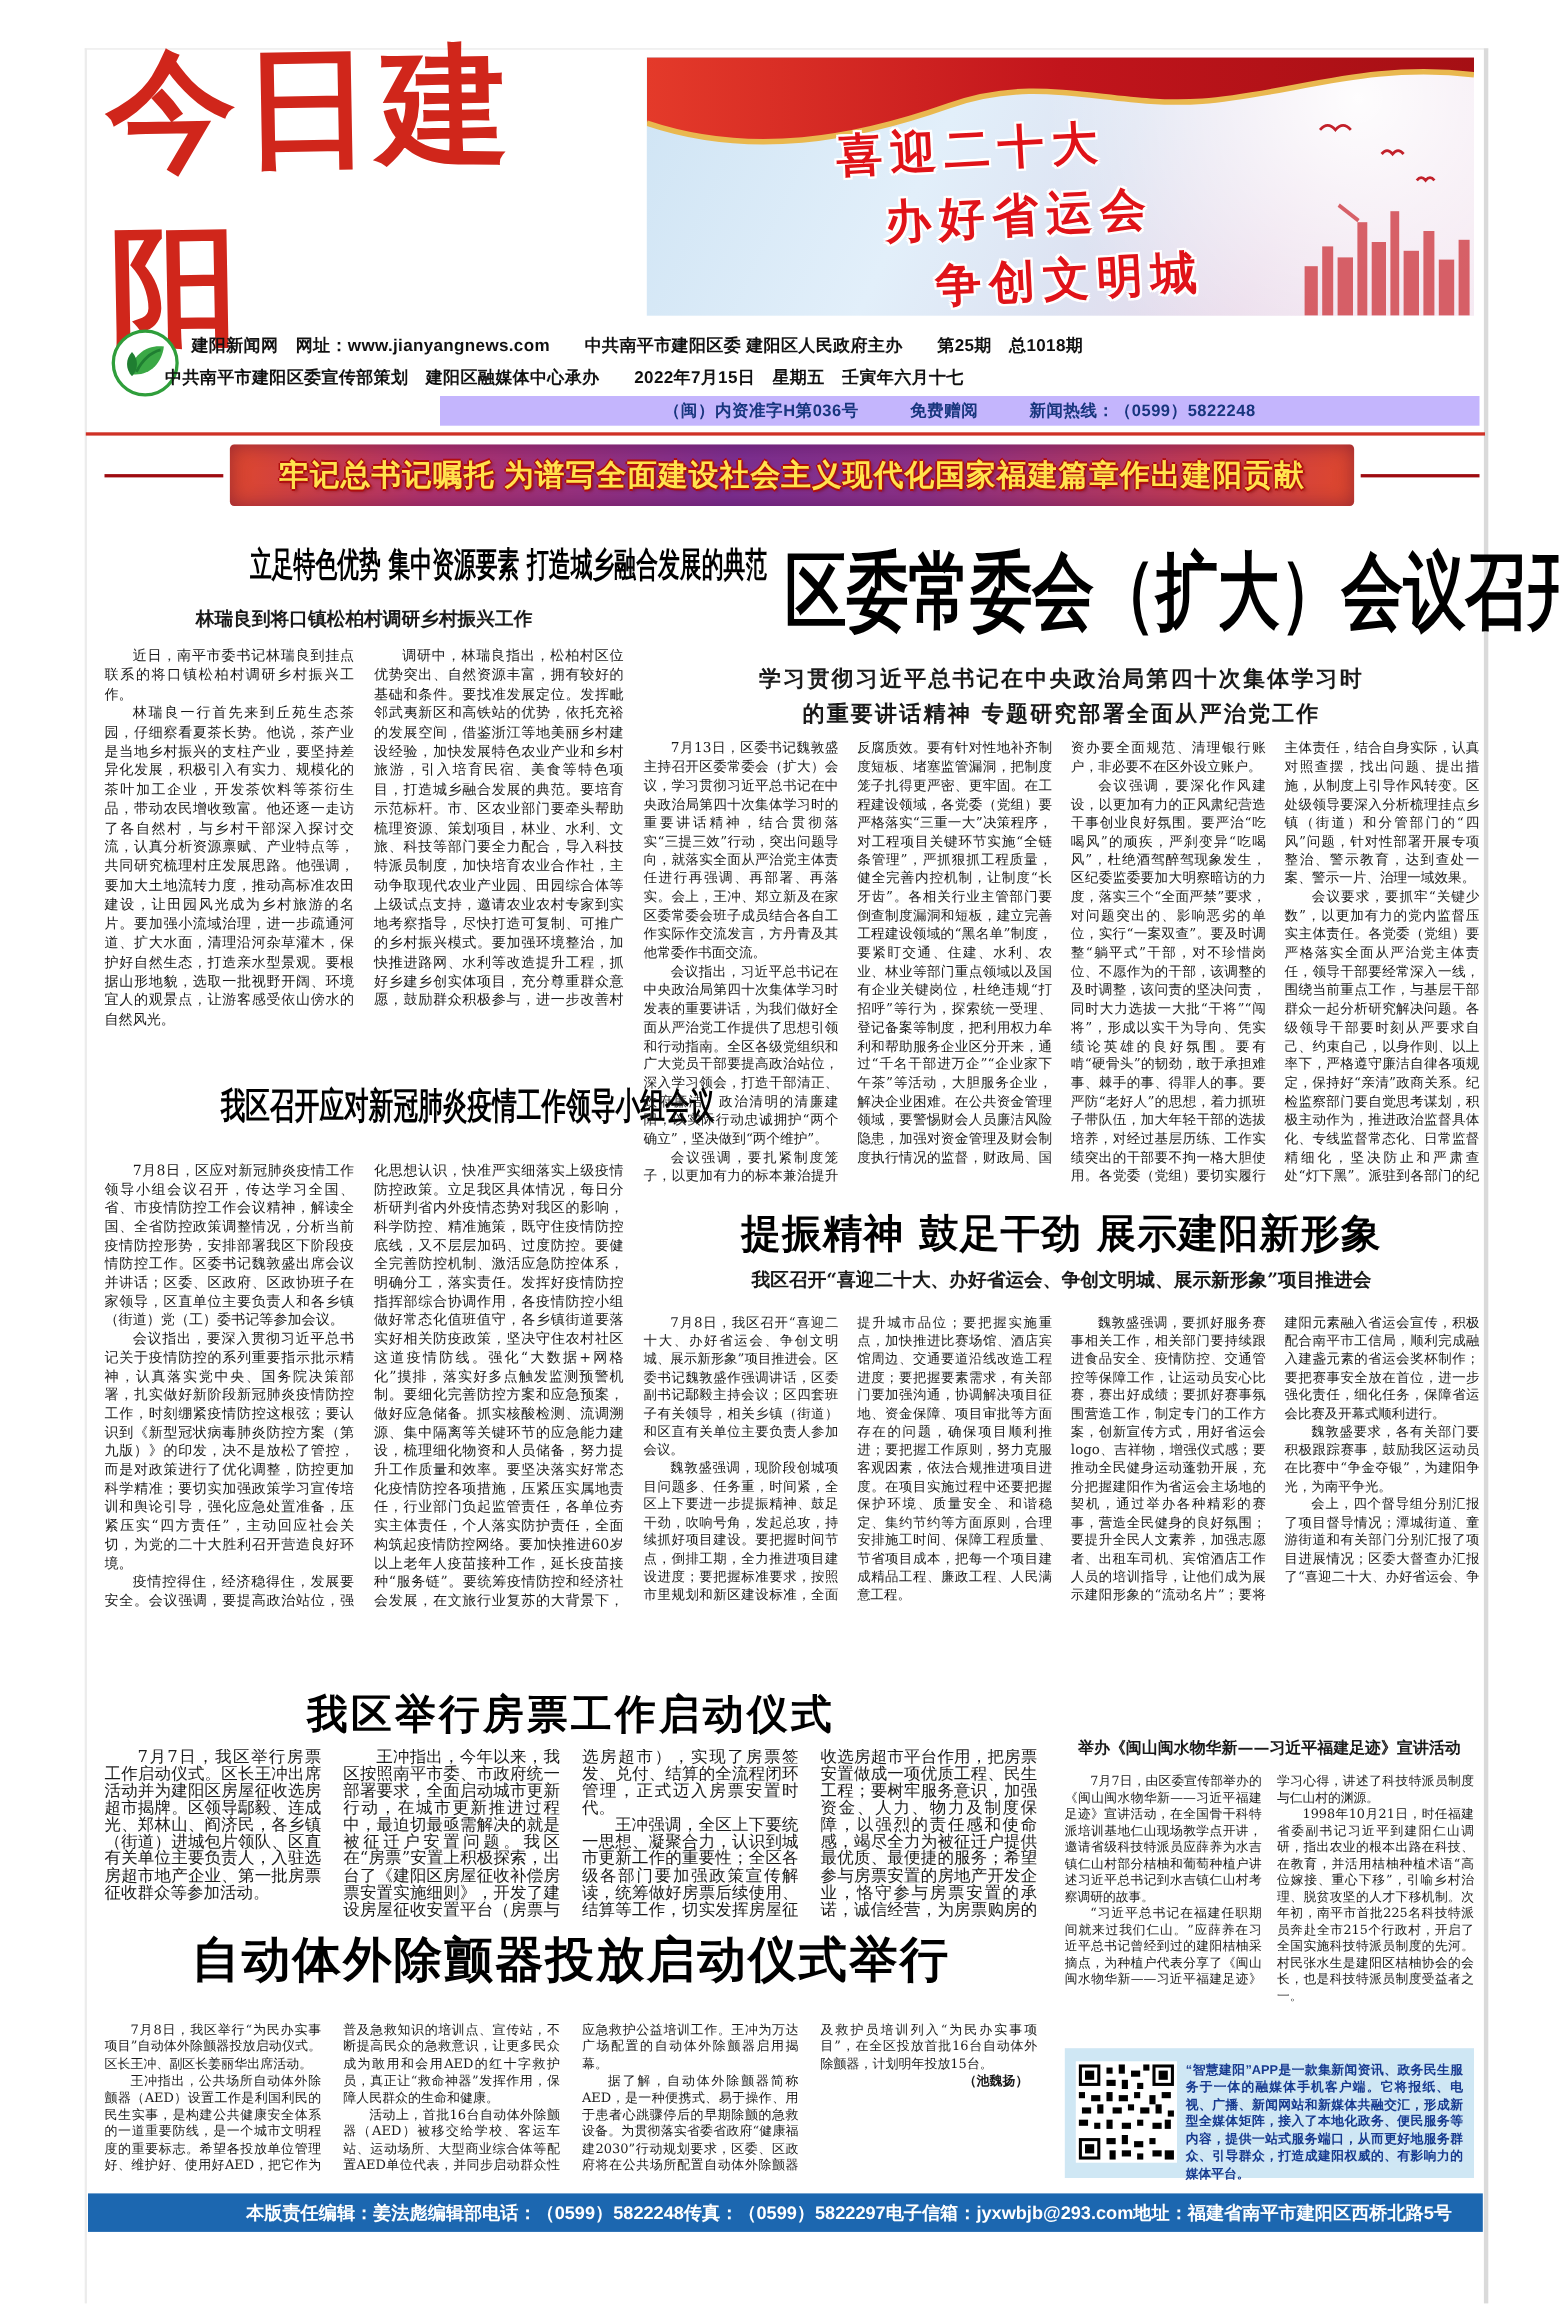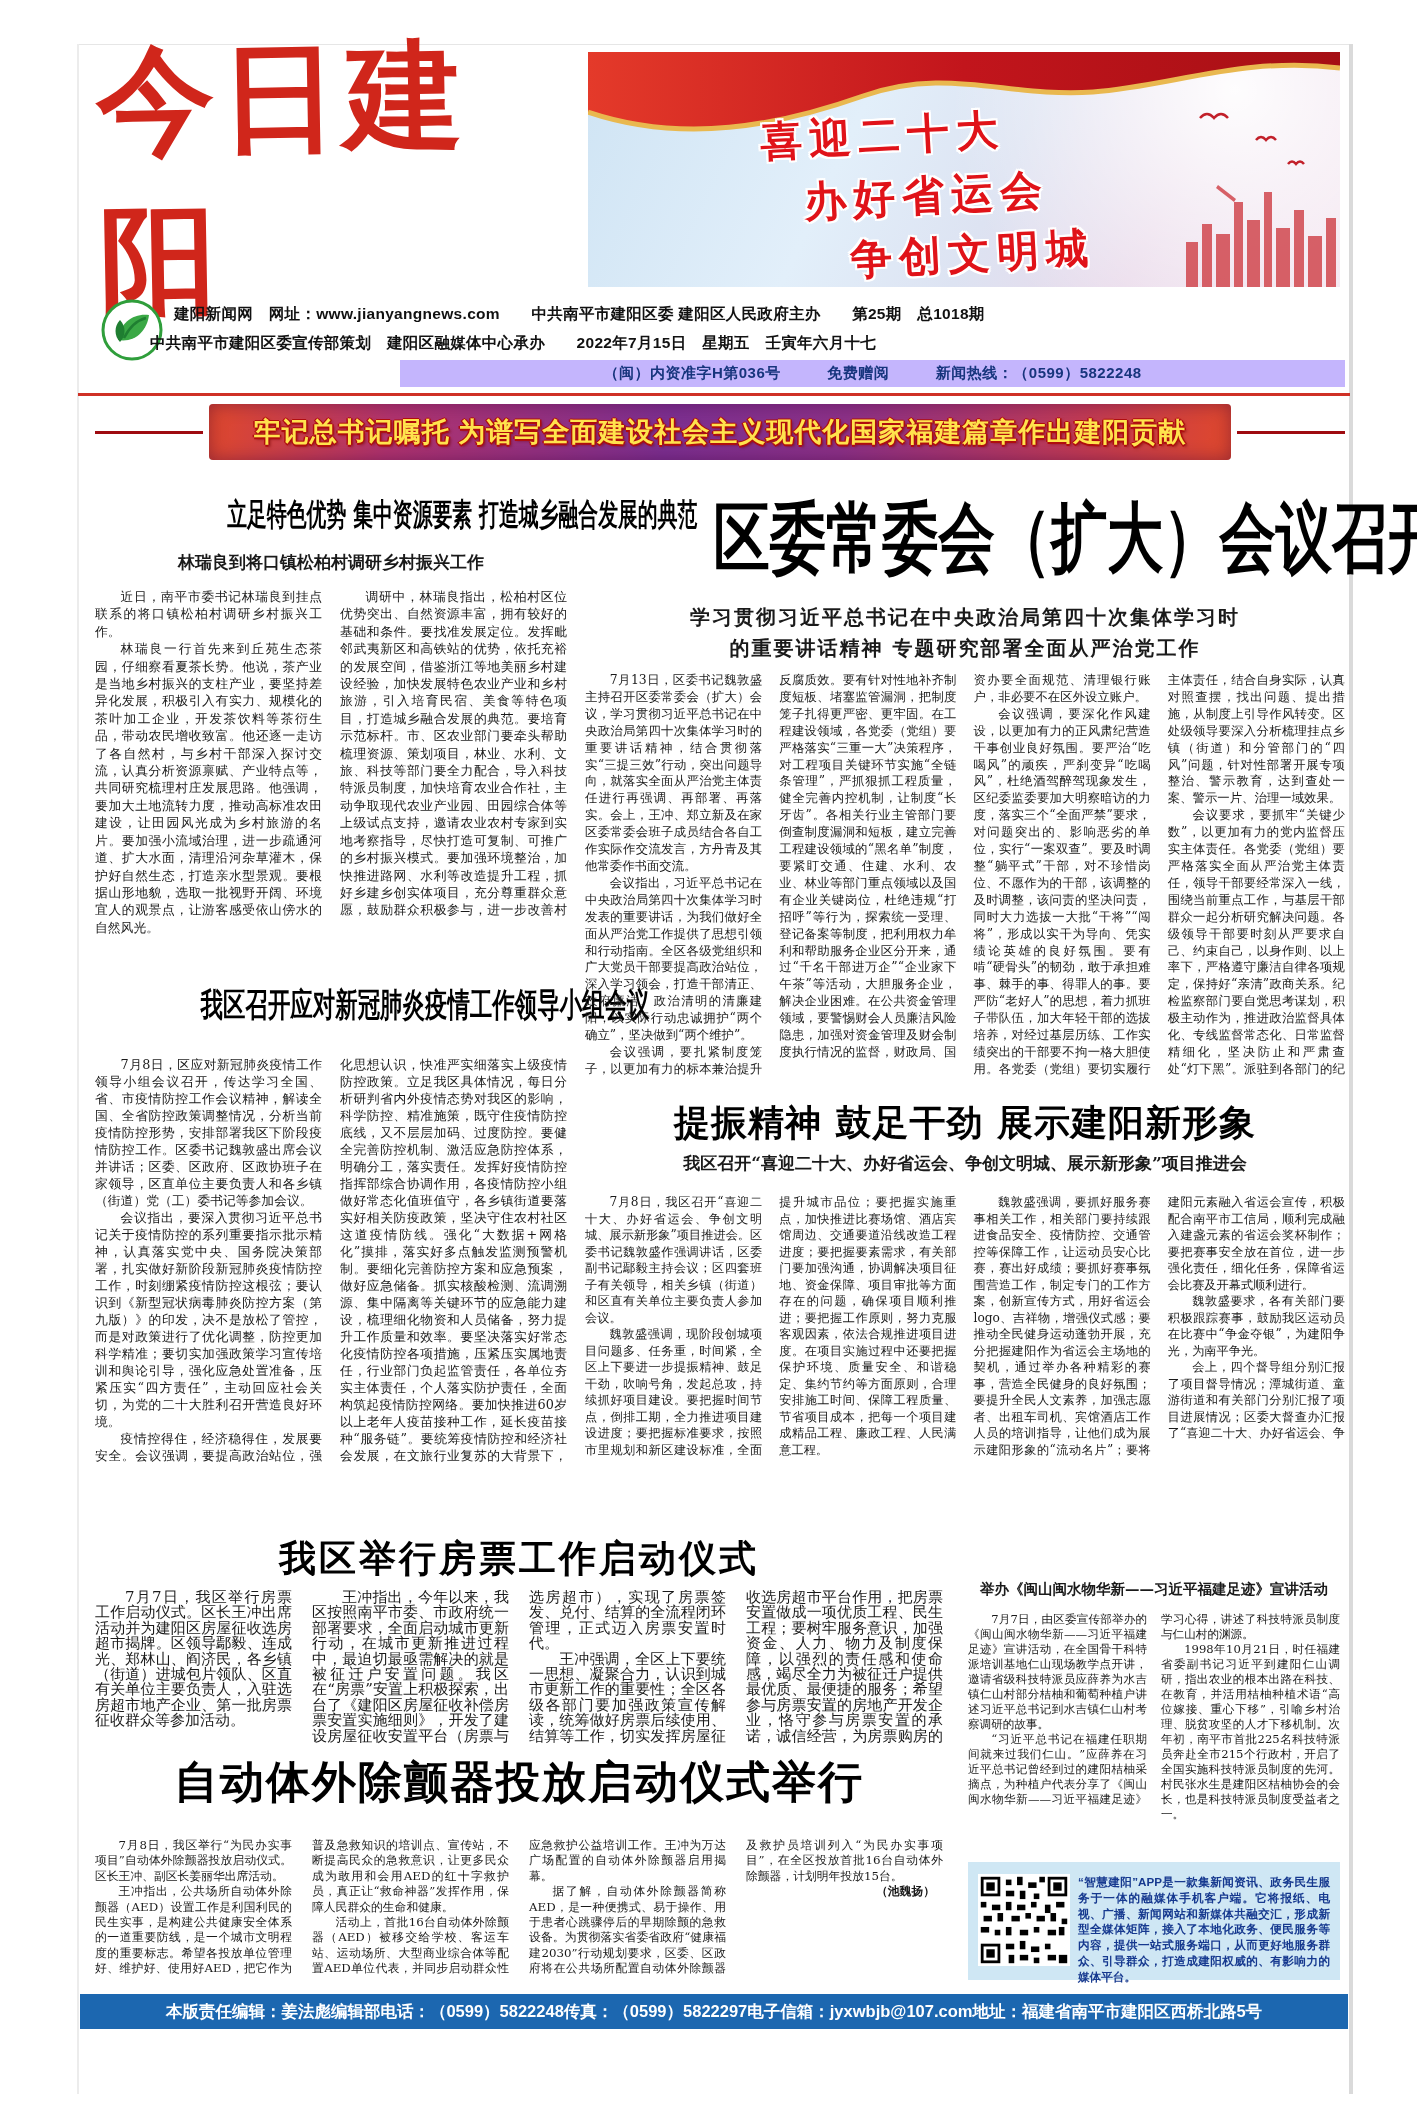--- a/index.html
+++ b/index.html
@@ -78,21 +78,21 @@
 
   
   .promo{left:968px;top:1862px;width:372px;height:118px;background:#cfe7f4;display:flex;gap:8px;
          padding:12px 10px;box-sizing:border-box;align-items:flex-start;}
   .qr{width:92px;height:92px;background:#fff;flex:0 0 auto;}
   .promo-text{font-family:"Liberation Sans",sans-serif;font-weight:700;color:#16398f;font-size:11.6px;line-height:15.8px;text-align:justify;}
 
   
   .footer{left:80px;top:1994px;width:1268px;height:35px;background:#1c67b0;color:#fff;
           font-family:"Liberation Sans",sans-serif;font-weight:700;font-size:16.5px;
-          display:flex;align-items:center;justify-content:center;padding:0 28px;box-sizing:border-box;white-space:nowrap;}
+          display:flex;align-items:center;justify-content:flex-end;padding:0 28px;box-sizing:border-box;white-space:nowrap;}
 </style>
 </head>
 <body>
 
 <div class="page">
 
   <div class="abs edge-t"></div>
   <div class="abs edge-l"></div>
   <div class="abs edge-r"></div>
 
@@ -278,17 +278,17 @@
           <rect x="29" y="29" width="3" height="3"></rect>
       </g>
     </svg>
     <div class="promo-text">“智慧建阳”APP是一款集新闻资讯、政务民生服务于一体的融媒体手机客户端。它将报纸、电视、广播、新闻网站和新媒体共融交汇，形成新型全媒体矩阵，接入了本地化政务、便民服务等内容，提供一站式服务端口，从而更好地服务群众、引导群众，打造成建阳权威的、有影响力的媒体平台。</div>
   </div>
 
   <div class="abs footer">
     <span>本版责任编辑：姜法彪</span>
     <span>编辑部电话：（0599）5822248</span>
     <span>传真：（0599）5822297</span>
-    <span>电子信箱：jyxwbjb@107.com</span>
+    <span>电子信箱：jyxwbjb@293.com</span>
     <span>地址：福建省南平市建阳区西桥北路5号</span>
   </div>
 
 </div>
 
 </body></html>

